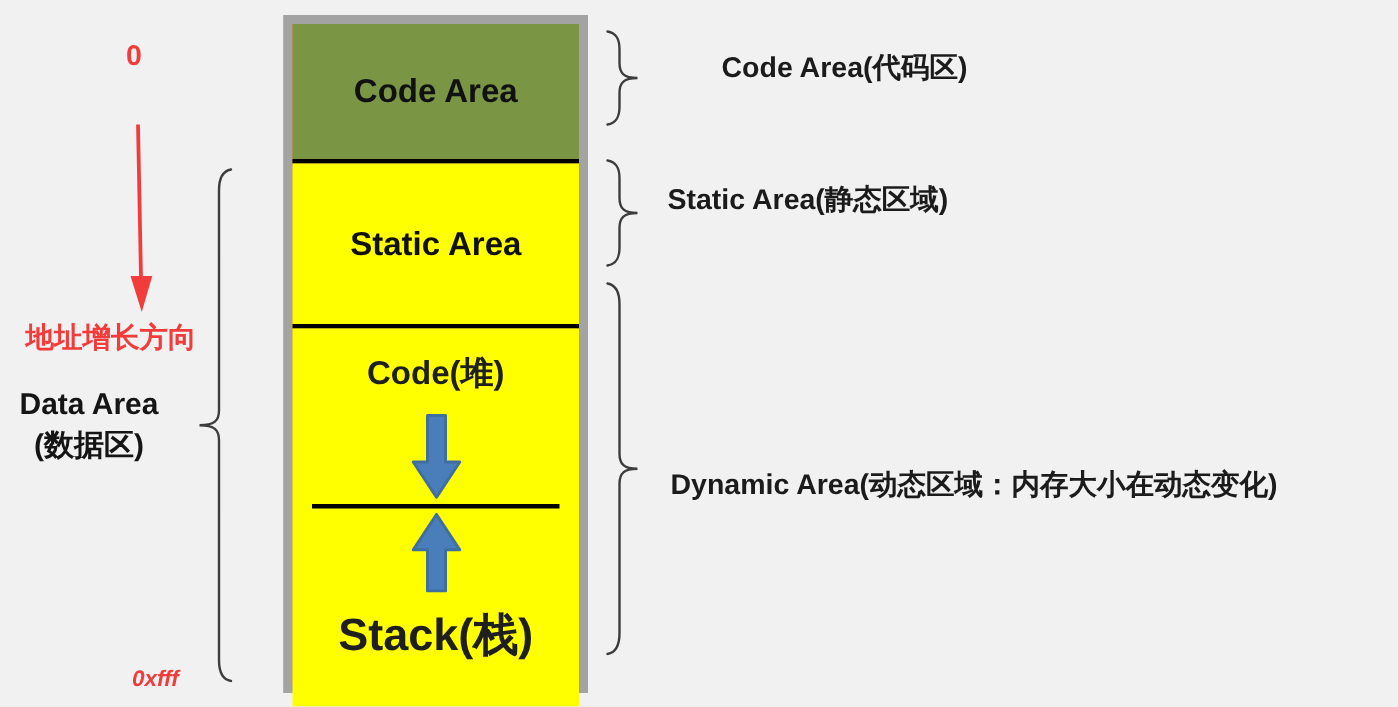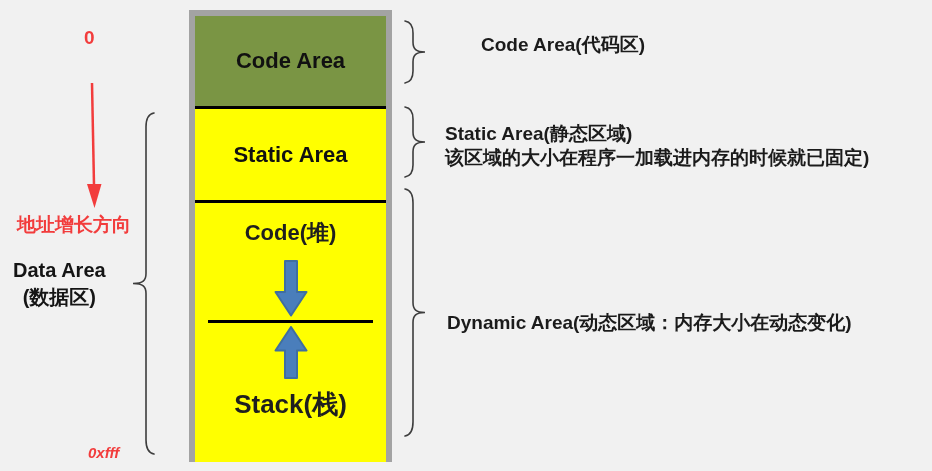--- a/index.html
+++ b/index.html
@@ -20,25 +20,25 @@
     position: absolute;
     left: 177px; top: 10px;
     width: 203px; height: 452px;
     border: 6px solid #a3a3a3;
     background: #f97316;
     margin-left: 12px;
   }
   .sec { display: flex; align-items: center; justify-content: center; }
   .sec-label { font-size: 22px; font-weight: bold; color: #111; }
   .sec-code   { height: 93px; background: #7a9544; border-bottom: 3px solid #000; }
-  .sec-static { height: 94px; background: #ffff00; border-bottom: 3px solid #000; text-align: right; }
+  .sec-static { height: 110px; background: #ffff00; border-bottom: 3px solid #000; text-align: right; }
   .sec-dynamic{ position: relative; height: 259px; background: #ffff00; }
 
   .heap-label  { position: absolute; top: 15px;  left: 0; width: 100%; text-align: center; font-size: 22px; font-weight: bold; }
-  .stack-label { position: absolute; top: 184px; left: 0; width: 100%; text-align: center; font-size: 26px; font-weight: bold; }
+  .stack-label { position: absolute; top: 184px; left: 0; width: 100%; text-align: center; font-size: 30px; font-weight: bold; }
   .arrow-down-svg { position: absolute; top: 57px;  left: 50%; transform: translateX(-50%); }
   .arrow-up-svg   { position: absolute; top: 123px; left: 50%; transform: translateX(-50%); }
   .divider { position: absolute; top: 117px; left: 13px; right: 13px; height: 3px; background: #000; }
 
   
   .red { color: #f23c3c; font-weight: bold; }
   .start-address { position: absolute; left: 84px; top: 27px; font-size: 19px; font-weight: 600; }
   .red-arrow-svg { position: absolute; left: 80px; top: 82px; }
   .growth-label  { position: absolute; left: 17px; top: 212px; font-size: 19px; }
   .data-area-label { position: absolute; left: 13px; top: 257px; font-size: 20px; font-weight: bold; line-height: 27px; color: #151515; text-align: center; }
@@ -114,18 +114,17 @@
   </svg>
 
   <svg class="brace-dynamic-svg" width="24" height="249" viewBox="0 0 24 249">
     <path d="M2,1 C8,2 10,7 10,15 L10,114.5 C10,121.5 13,124.5 22,124.5 C13,124.5 10,127.5 10,134.5 L10,234 C10,242 8,247 2,248" fill="none" stroke="#3d3d3d" stroke-width="1.6" stroke-linecap="round"></path>
   </svg>
 
   <div class="ann ann-code">Code Area(代码区)</div>
 
   <div class="ann ann-static">
     <div>Static Area(静态区域)</div>
-    <div>该区域的大小在程序一加载进内存的时候就已固定)</div>
   </div>
 
   <div class="ann ann-dynamic">Dynamic Area(动态区域：内存大小在动态变化)</div>
 
 </div>
 
 </body></html>

